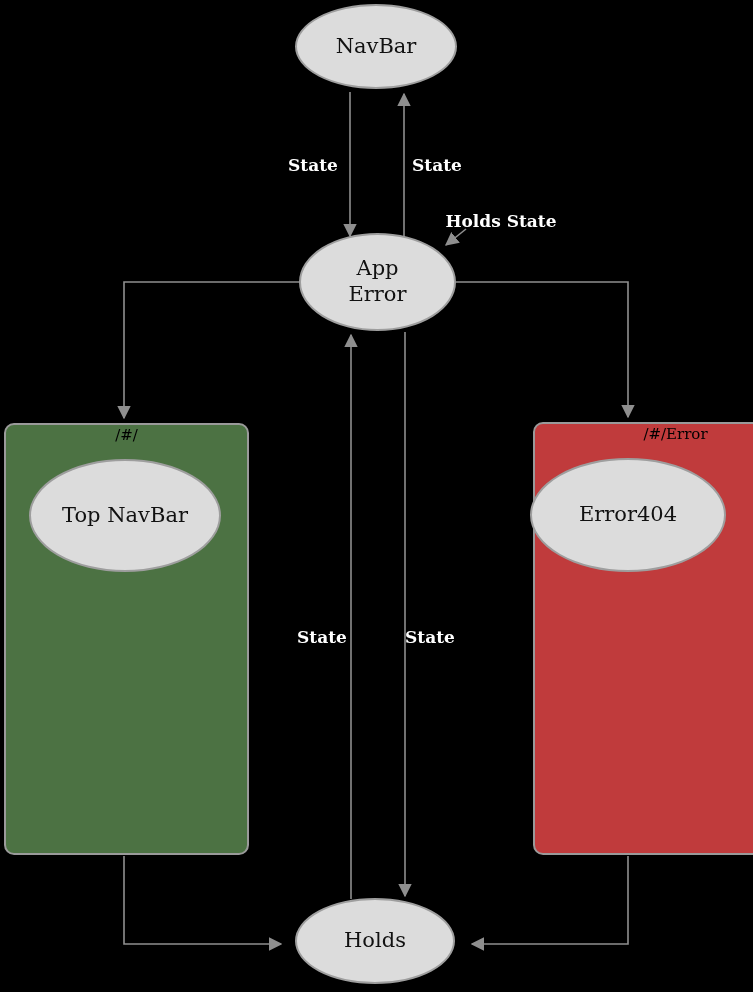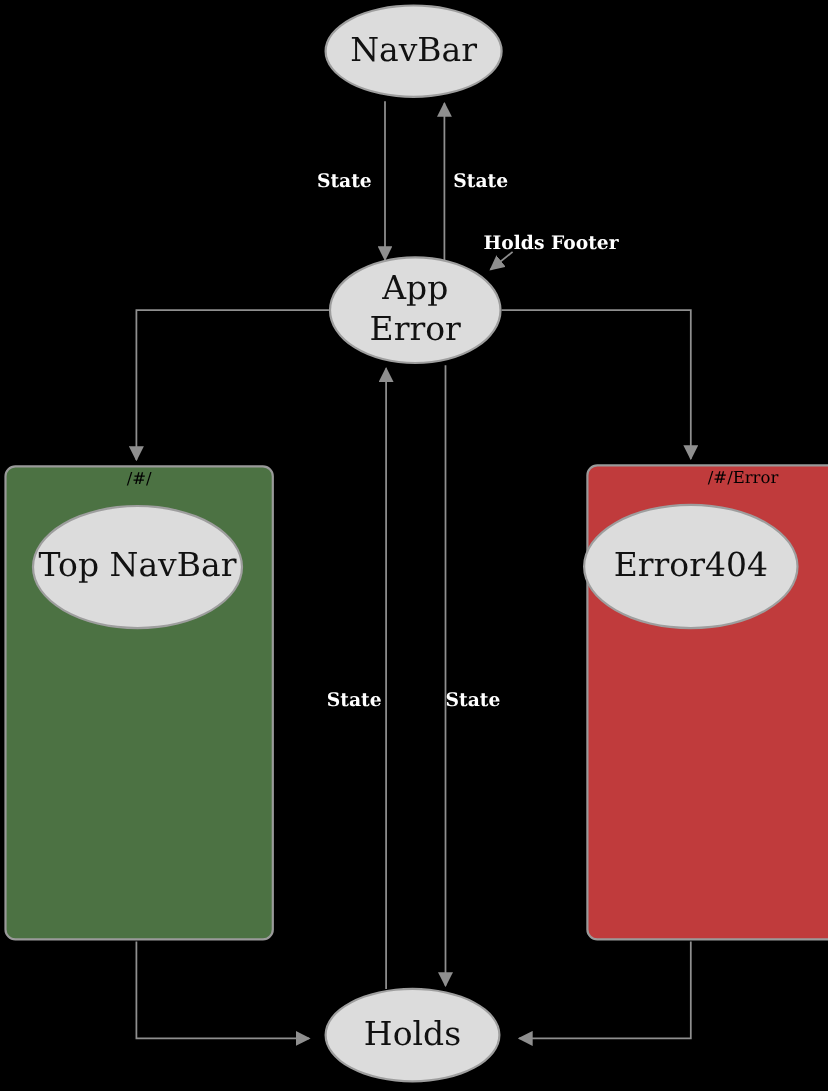--- a/index.html
+++ b/index.html
@@ -13,21 +13,21 @@
   svg.edges{position:absolute;left:0;top:0;width:753px;height:992px;}
 
   .node{
     position:absolute;
     background:#dcdcdc;
     border:2px solid #9e9e9e;
     border-radius:50%;
     display:flex;flex-direction:column;
     align-items:center;justify-content:center;
     color:#111;
-    font-size:30px;
+    font-size:21px;
     line-height:1.22;
     text-align:center;
     box-sizing:border-box;
   }
   #node-navbar   {left:295px;top:4px;  width:162px;height:85px;}
   #node-approutes{left:299px;top:233px;width:157px;height:98px;}
   #node-topstories{left:29px;top:459px;width:192px;height:113px;}
   #node-trending {left:28px;top:619px; width:195px;height:119px;}
   #node-error404 {left:530px;top:458px;width:196px;height:114px;}
   #node-footer   {left:295px;top:898px;width:160px;height:86px;}
@@ -112,15 +112,15 @@
   </div>
 
   <div class="node" id="node-footer">
     <span>Holds</span>
   </div>
 
   <div class="edge-label" id="lbl-state-nav-down">State</div>
   <div class="edge-label" id="lbl-state-nav-up">State</div>
   <div class="edge-label" id="lbl-state-foot-up">State</div>
   <div class="edge-label" id="lbl-state-foot-down">State</div>
-  <div class="edge-label" id="lbl-holds-state">Holds Footer</div>
+  <div class="edge-label" id="lbl-holds-state">Holds State</div>
 
 </div>
 
 </body></html>

